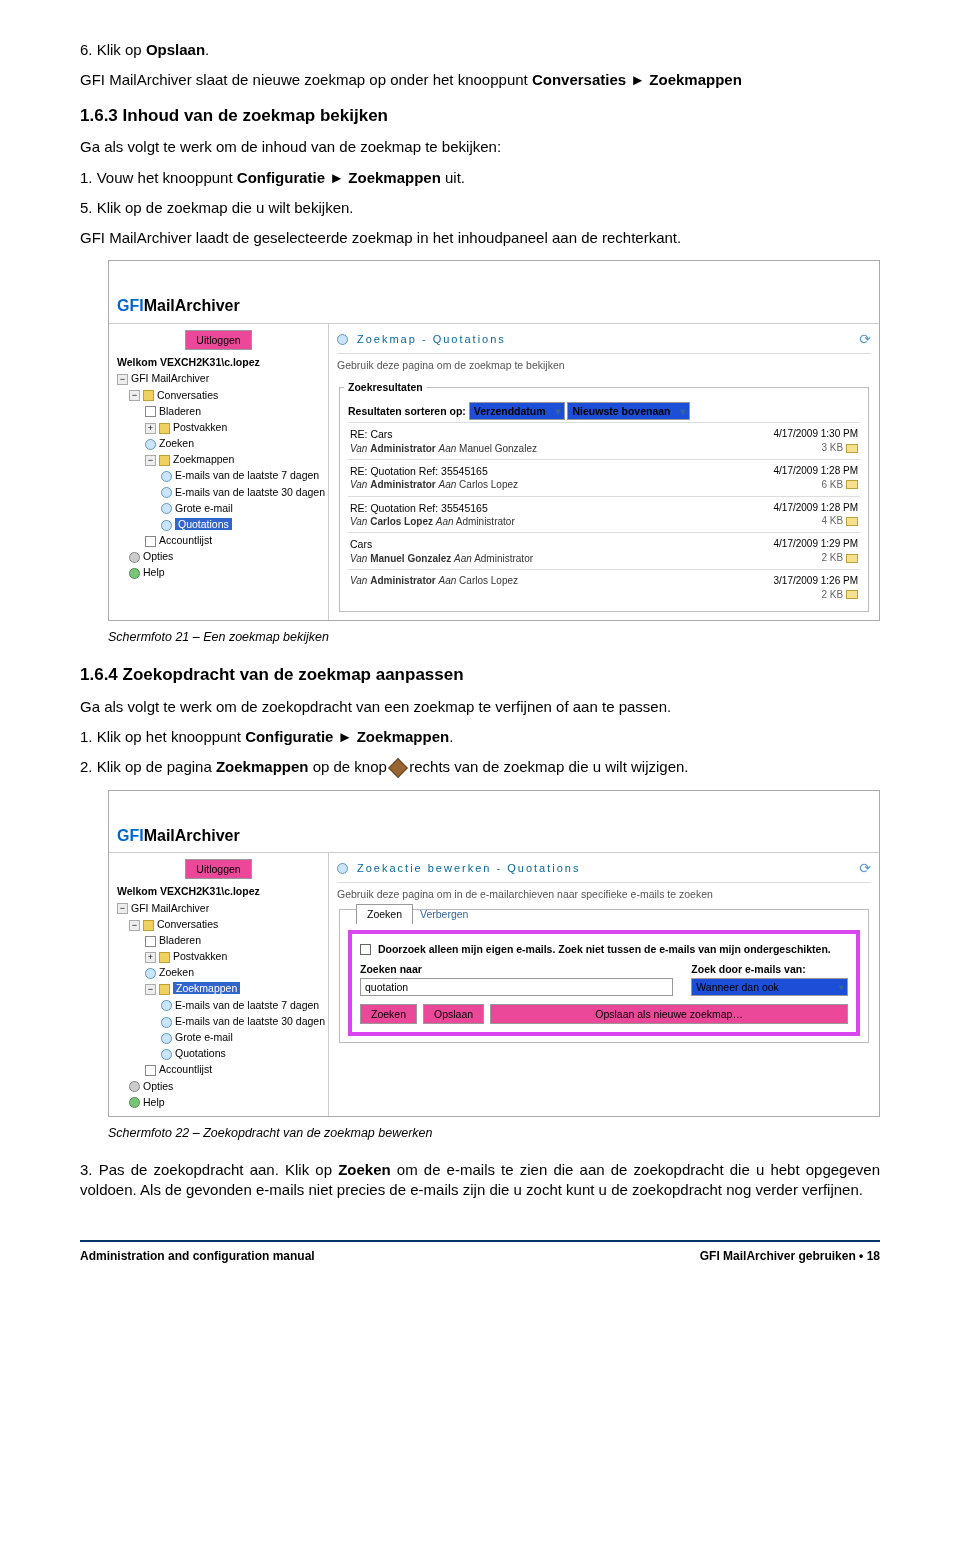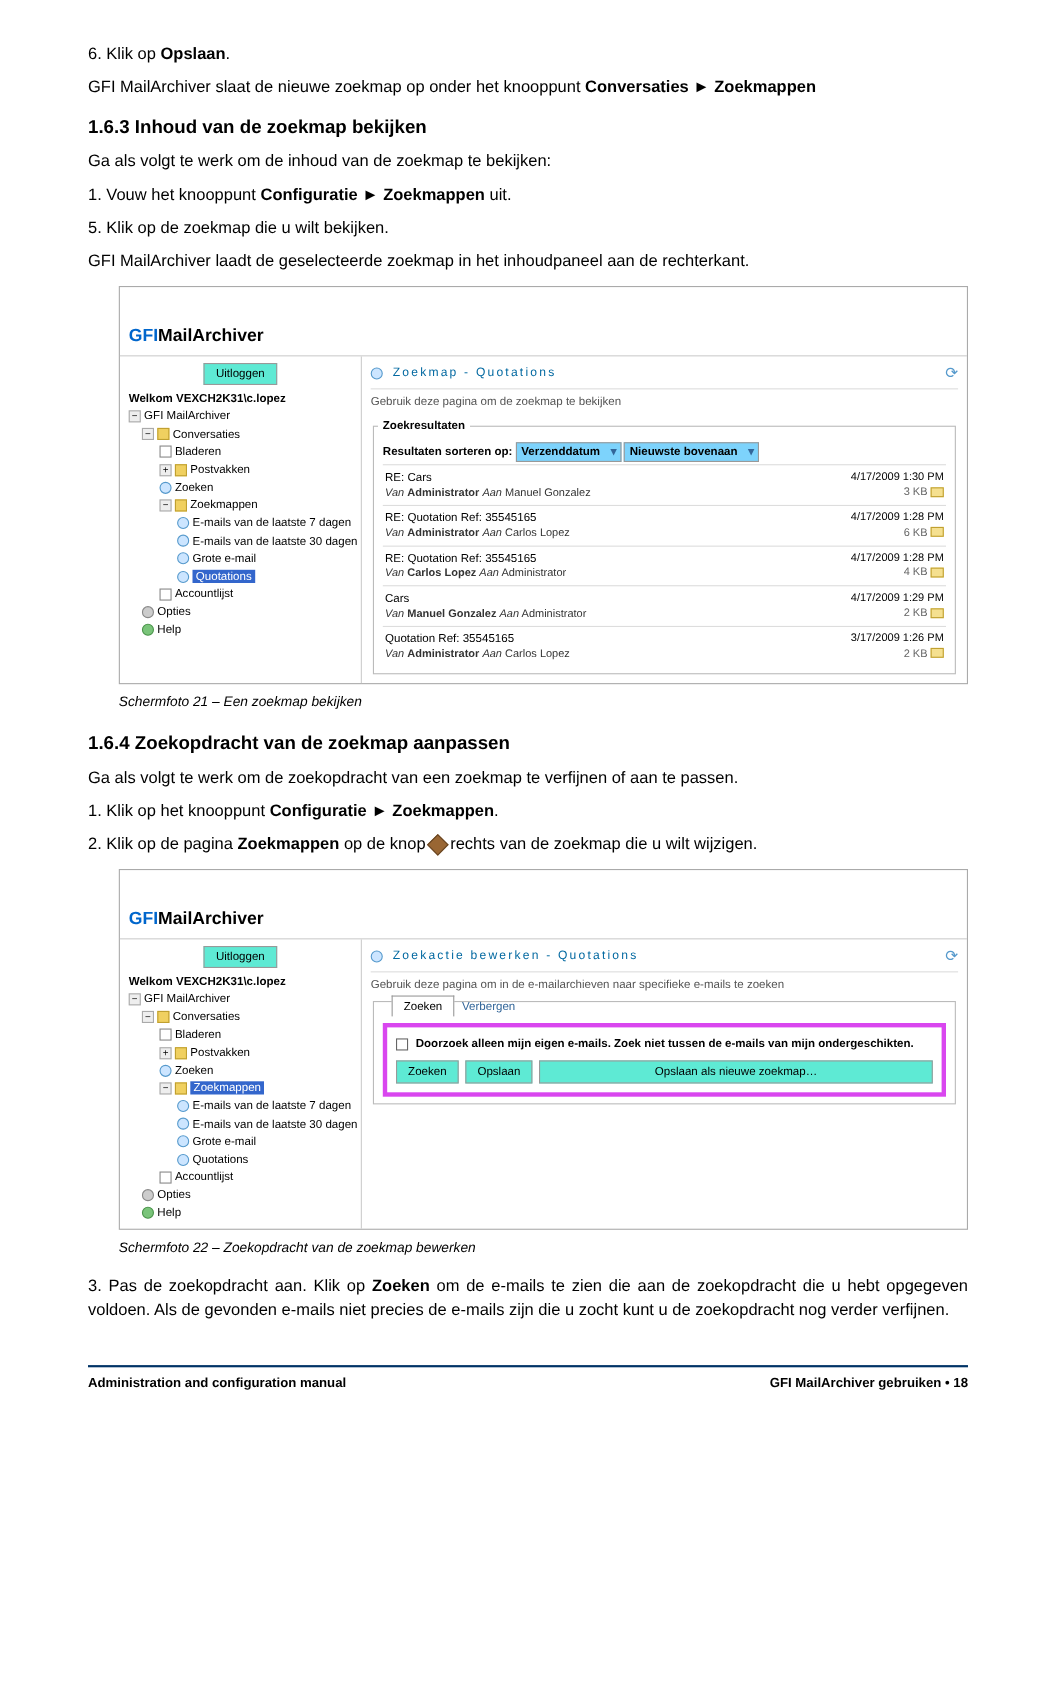--- a/index.html
+++ b/index.html
@@ -33,30 +33,30 @@
   .sb-indent1 { padding-left: 14px; }
   .sb-indent2 { padding-left: 30px; }
   .sb-icon { display: inline-block; width: 11px; height: 11px; vertical-align: middle; margin-right: 3px; }
   .icon-folder { background: #f0d060; border: 1px solid #c0a030; }
   .icon-page { background: #fff; border: 1px solid #888; }
   .icon-search { background: #cce5ff; border: 1px solid #5599cc; border-radius: 50%; }
   .icon-gear { background: #ccc; border: 1px solid #888; border-radius: 50%; }
   .icon-help { background: #7ac47a; border: 1px solid #4a944a; border-radius: 50%; }
   .icon-box { background: #eee; border: 1px solid #aaa; font-size: 9px; text-align: center; line-height: 9px; }
   .highlight { background: #3366cc; color: #fff; padding: 0 3px; }
-  .btn { background: #5eead4; border: 1px solid #999; padding: 2px 10px; font-size: 10.5px; display: inline-block; }
+  .btn { background: #ec4899; border: 1px solid #999; padding: 2px 10px; font-size: 10.5px; display: inline-block; }
   .content { flex: 1; padding: 4px 8px; }
   .titlebar { display: flex; align-items: center; border-bottom: 1px solid #ddd; padding: 2px 0 4px 0; }
   .titlebar-title { color: #0369a1; font-size: 11px; letter-spacing: 2px; font-weight: normal; margin-left: 6px; }
   .refresh { margin-left: auto; color: #5599cc; font-size: 14px; }
   .subtext { color: #555; font-size: 10.5px; padding: 4px 0; }
   .fieldset { border: 1px solid #bbb; margin: 4px 2px; padding: 6px 8px 6px 8px; }
   .legend { font-weight: bold; font-size: 10.5px; background: #fff; padding: 0 4px; margin-left: -4px; }
   .sort-row { font-weight: bold; font-size: 10.5px; padding: 2px 0; }
-  .dropdown { border: 1px solid #999; background: #7dd3fc; padding: 1px 18px 1px 4px; font-size: 10.5px; display: inline-block; position: relative; }
+  .dropdown { border: 1px solid #999; background: #1d4ed8; padding: 1px 18px 1px 4px; font-size: 10.5px; display: inline-block; position: relative; }
   .dropdown::after { content: "▾"; position: absolute; right: 3px; color: #336699; }
   .mail-row { border-top: 1px solid #ddd; padding: 4px 2px; display: flex; }
   .mail-left { flex: 1; }
   .mail-right { text-align: right; white-space: nowrap; font-size: 10px; }
   .mail-sub { font-size: 10px; color: #333; }
   .mail-size { color: #666; font-size: 10px; }
   .envelope { display: inline-block; width: 12px; height: 9px; background: #f5e090; border: 1px solid #c0a030; vertical-align: middle; }
   .search-fieldset { border: 1px solid #bbb; margin: 4px 2px; padding: 6px 8px; }
   .checkbox { display: inline-block; width: 11px; height: 11px; border: 1px solid #666; background: #fff; vertical-align: middle; margin-right: 4px; }
   .form-row { display: flex; gap: 18px; margin: 6px 0; }
@@ -158,21 +158,20 @@
                 <div>Cars</div>
                 <div class="mail-sub"><i>Van</i> <b>Manuel Gonzalez</b> <i>Aan</i> Administrator</div>
               </div>
               <div class="mail-right">
                 <div>4/17/2009 1:29 PM</div>
                 <div class="mail-size">2 KB <span class="envelope"></span></div>
               </div>
             </div>
             <div class="mail-row">
               <div class="mail-left">
-                <div>Quotation Ref: 35545165</div>
                 <div class="mail-sub"><i>Van</i> <b>Administrator</b> <i>Aan</i> Carlos Lopez</div>
               </div>
               <div class="mail-right">
                 <div>3/17/2009 1:26 PM</div>
                 <div class="mail-size">2 KB <span class="envelope"></span></div>
               </div>
             </div>
           </div>
       </fieldset>
     </div>
@@ -222,20 +221,30 @@
       <div class="search-fieldset">
         <div style="margin:-12px 0 6px 8px;">
           <span class="btn" style="border-bottom:none;background:#fff;">Zoeken</span>
           <span style="font-size:10.5px;color:#336699;margin-left:4px;">Verbergen</span>
         </div>
         <div style="border:4px solid #d946ef;padding:8px;">
           <div>
             <span class="checkbox"></span>
             <span class="bold" style="font-size:10.5px;">Doorzoek alleen mijn eigen e-mails. Zoek niet tussen de e-mails van mijn ondergeschikten.</span>
           </div>
+          <div class="form-row">
+            <div class="form-col" style="flex:2;">
+              <div class="form-label">Zoeken naar</div>
+              <div class="text-input">quotation</div>
+            </div>
+            <div class="form-col">
+              <div class="form-label">Zoek door e-mails van:</div>
+              <div class="dropdown" style="width:100%;">Wanneer dan ook</div>
+            </div>
+          </div>
           <div class="btn-row">
             <span class="btn">Zoeken</span>
             <span class="btn">Opslaan</span>
             <span class="btn" style="flex:1;text-align:center;">Opslaan als nieuwe zoekmap…</span>
           </div>
         </div>
       </div>
     </div>
   </div>
 </div>

